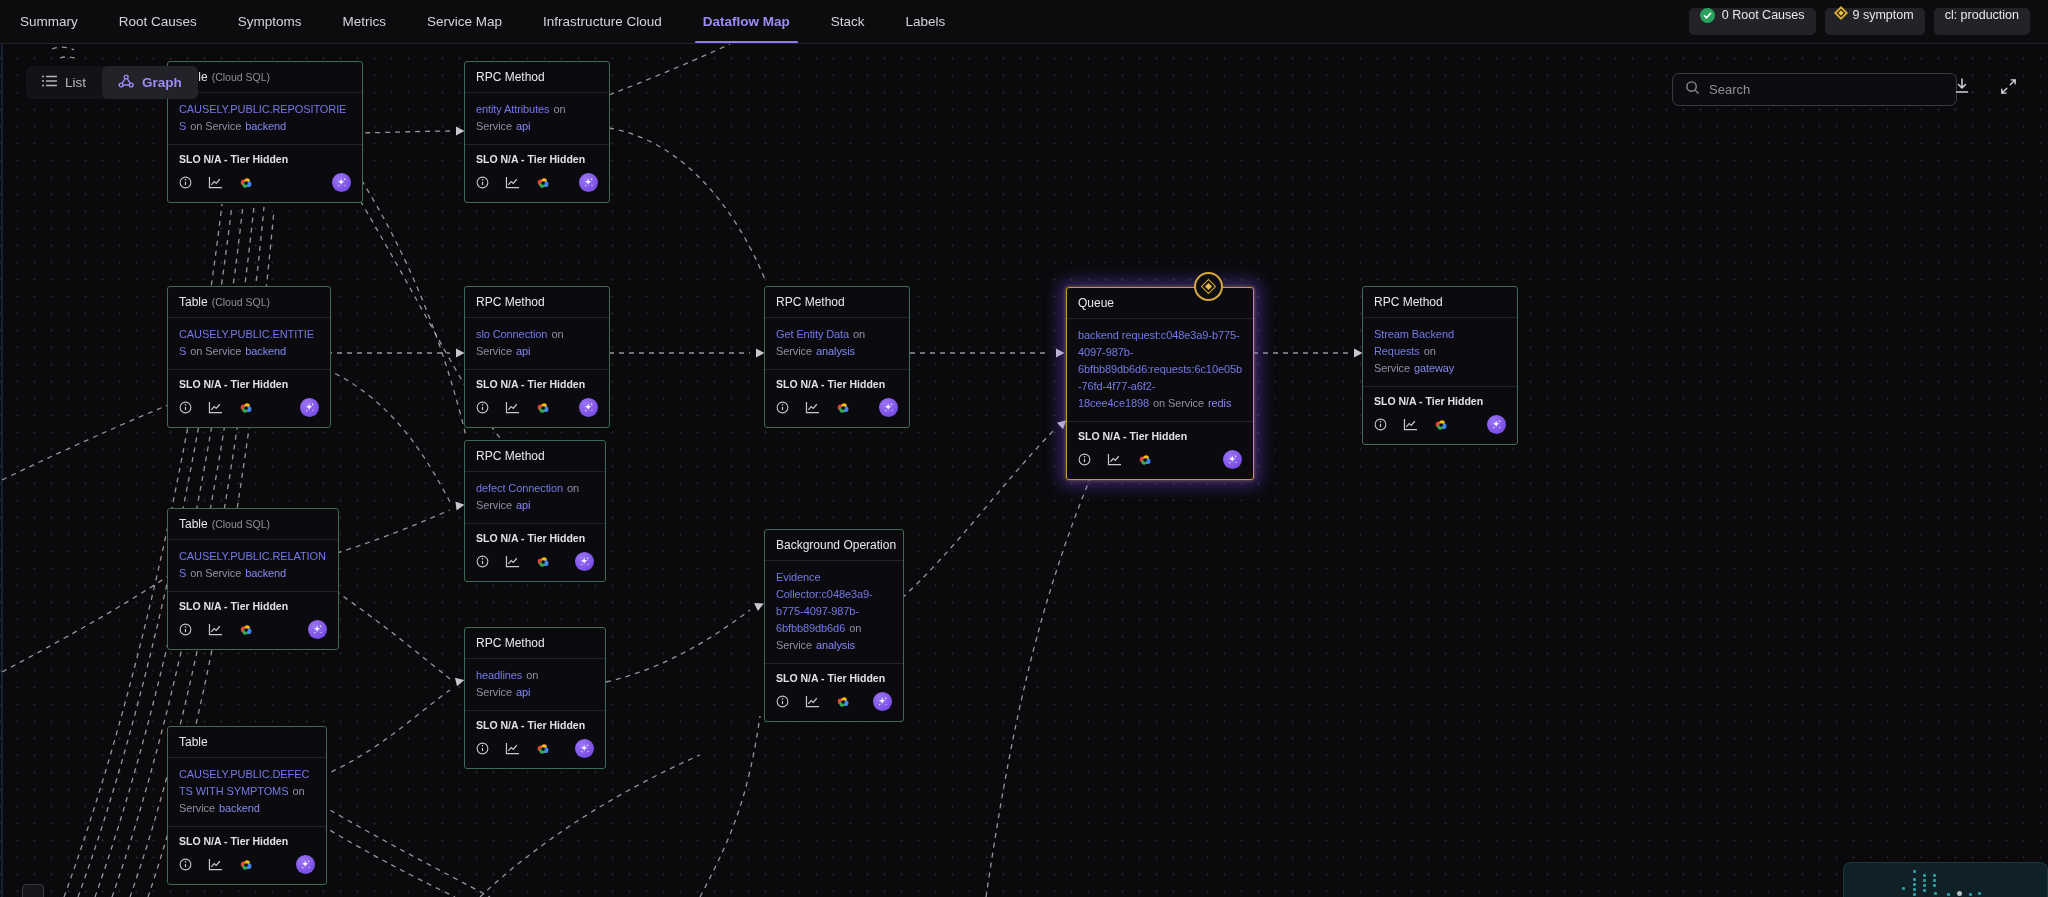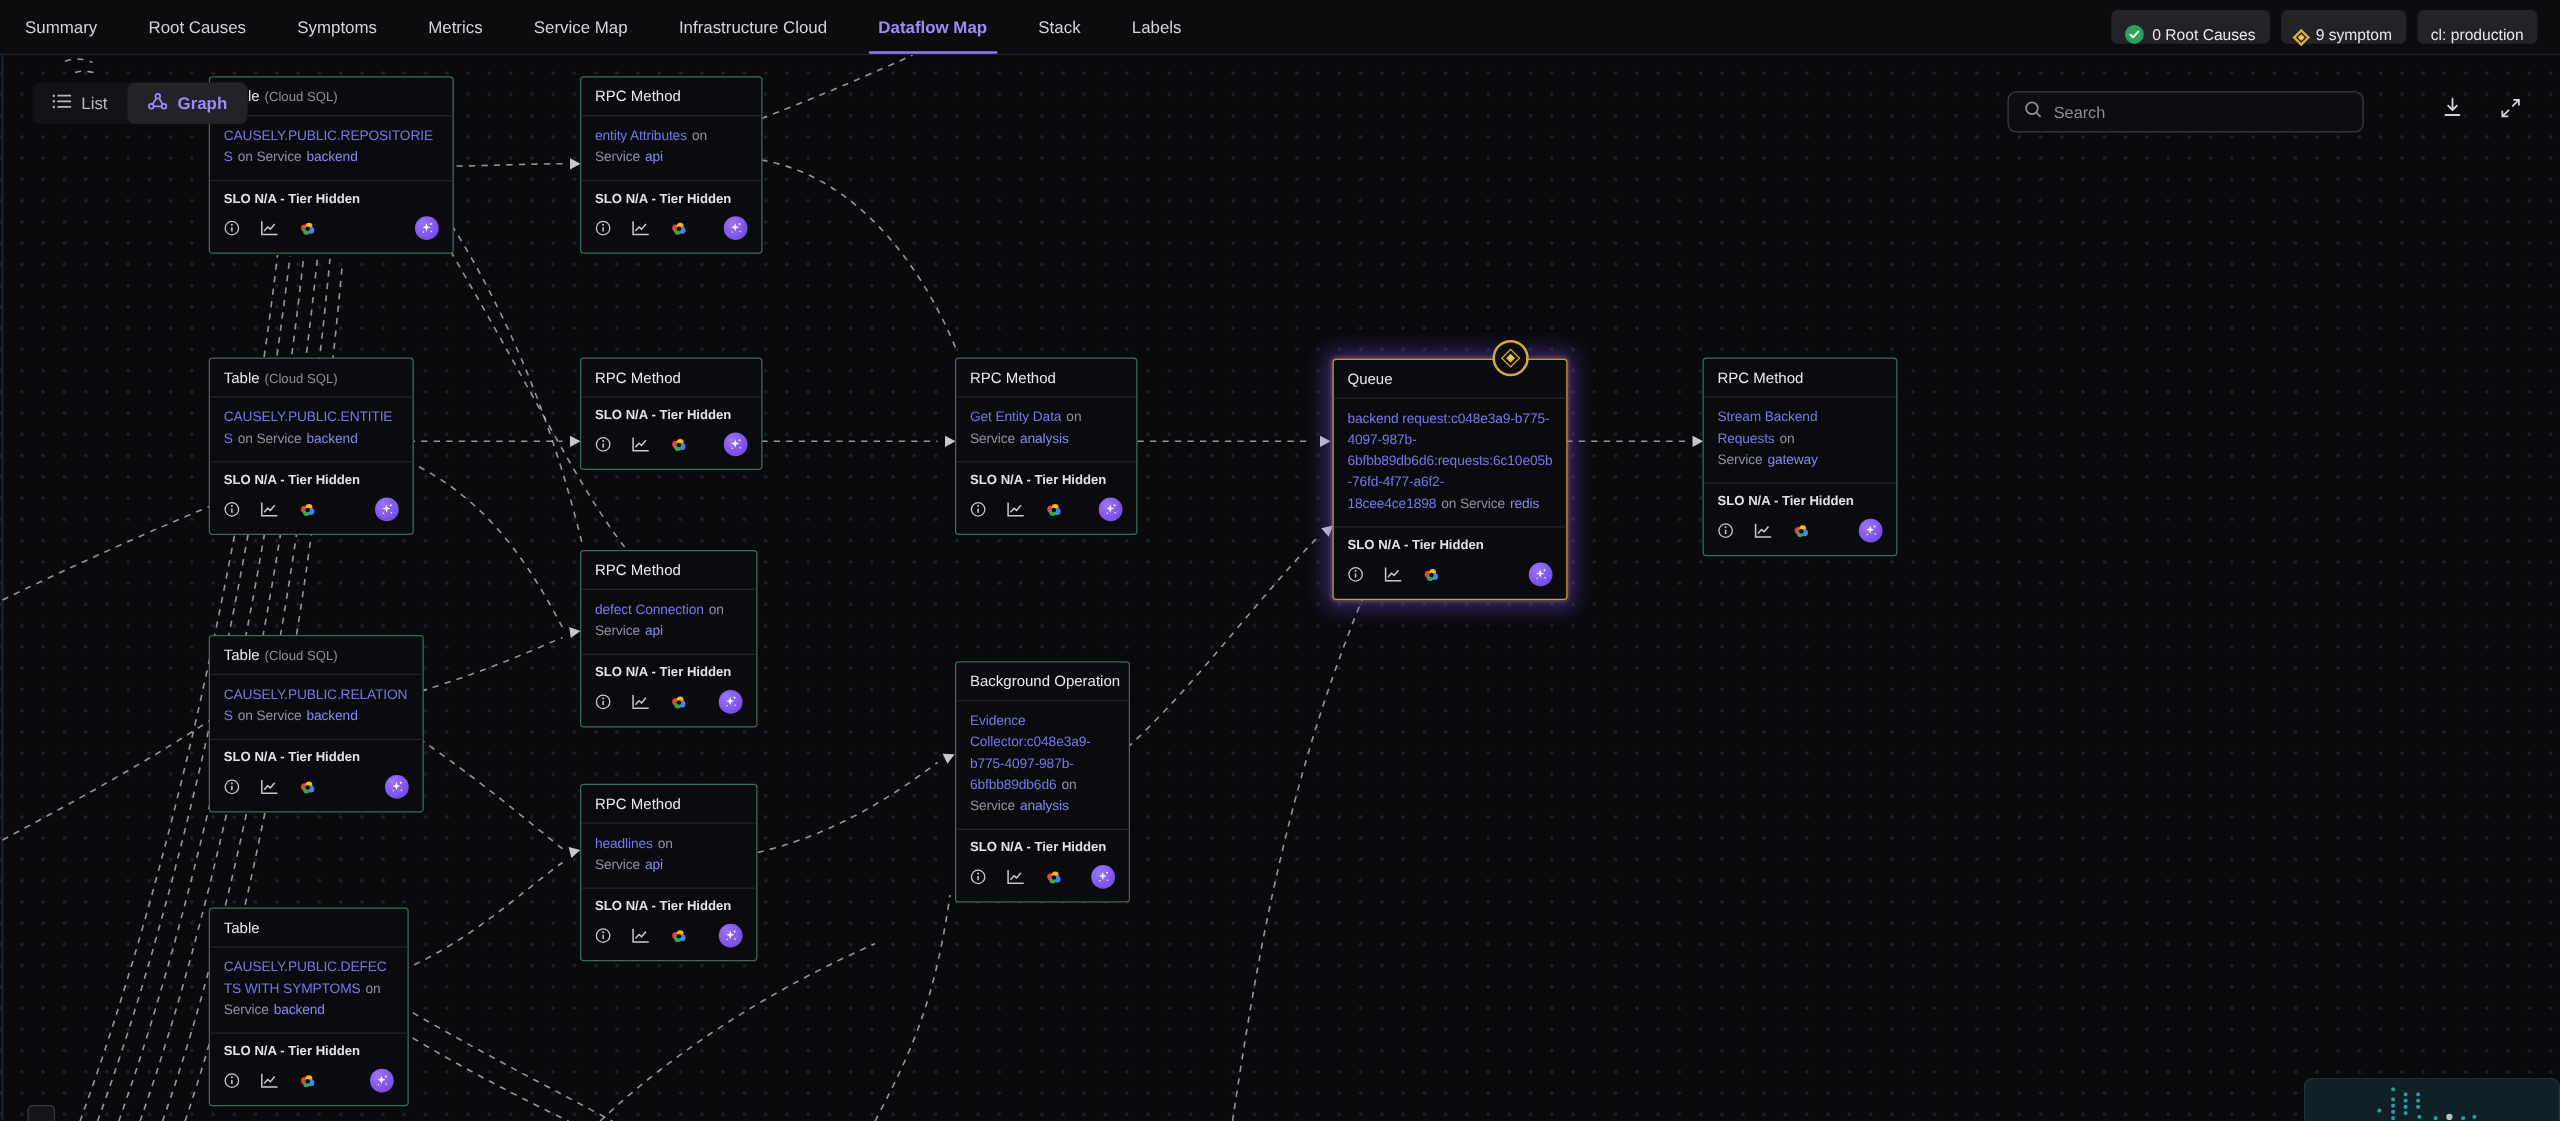--- a/index.html
+++ b/index.html
@@ -11,21 +11,21 @@
     background:#0c0c0f; border-bottom:1px solid #232329; display:flex; align-items:center;
     padding:0 18px; }
   .tabs { display:flex; gap:37px; height:100%; align-items:stretch; }
   .tab { background:none; border:none; color:#d4d4d9; font-size:13.5px; cursor:pointer;
     position:relative; font-family:inherit; padding:0 2px; }
   .tab.active { color:#9d8cf8; font-weight:700; }
   .tab.active::after { content:''; position:absolute; left:-6px; right:-6px; bottom:0;
     height:2px; background:#8b7cf6; border-radius:2px; }
   .nav-right { margin-left:auto; display:flex; gap:9px; align-items:center; }
   .pill { background:#232327; border-radius:5px; height:27px; padding:0 11px;
-    display:flex; align-items:flex-end; gap:7px; color:#e8e8eb; font-size:12.5px; font-weight:500; }
+    display:flex; align-items:flex-start; gap:7px; color:#e8e8eb; font-size:12.5px; font-weight:500; }
   .check-ic { width:15px; height:15px; border-radius:50%; background:#28a25d;
     display:flex; align-items:center; justify-content:center; }
   .dmd-o { width:10px; height:10px; border:2px solid #d9ab3c; transform:rotate(45deg);
     display:flex; align-items:center; justify-content:center; background:#121007; }
   .dmd-i { width:4px; height:4px; background:#eac14c; }
 
   
   .canvas { position:absolute; top:44px; left:0; width:2048px; height:853px; overflow:hidden;
     background-color:#0a0a0d;
     background-image:radial-gradient(circle, #1f1f27 1.2px, transparent 1.4px);
@@ -63,21 +63,21 @@
 
   
   .view-toggle { position:absolute; left:26px; top:22px; z-index:30; display:flex;
     background:#131317; border-radius:6px; height:33px; }
   .seg { display:flex; align-items:center; gap:8px; padding:0 16px; font-size:13.5px;
     color:#b7b7bf; border:none; background:transparent; border-radius:6px; cursor:pointer;
     font-family:inherit; }
   .seg.active { background:#222229; color:#9c8bf7; font-weight:700; }
 
   
-  .search-box { position:absolute; left:1606px; top:29px; width:285px; height:33px; z-index:30;
+  .search-box { position:absolute; left:1672px; top:29px; width:285px; height:33px; z-index:30;
     display:flex; align-items:center; gap:9px; padding:0 12px; background:#0d0d11;
     border:1px solid #3b3b43; border-radius:7px; }
   .search-box input { background:transparent; border:none; outline:none; color:#c9c9cf;
     font-size:13px; width:100%; font-family:inherit; }
   .search-box input::placeholder { color:#8e8e98; }
   .icon-btn { position:absolute; z-index:30; background:transparent; border:none;
     cursor:pointer; padding:2px; }
 
   
   .minimap { position:absolute; left:1843px; top:818px; width:205px; height:40px; z-index:25;
@@ -298,20 +298,23 @@
               </svg>
         </span>
       </div>
     </div>
   </div>
       <div class="node" style="left: 464px; top: 242px; width: 146px;">
 
     <div class="node-header">
       <span class="node-type">RPC Method</span>
     </div>
+    <div class="node-body">
+      <a class="node-link">slo Connection</a><span class="node-on">on Service</span><a class="node-service">api</a>
+    </div>
     <div class="node-footer">
       <div class="node-slo">SLO N/A - Tier Hidden</div>
       <div class="node-icons">
         <span class="nicon">
           <svg width="13" height="13" viewBox="0 0 16 16">
                 <circle cx="8" cy="8" r="6.6" fill="none" stroke="#c8c8cf" stroke-width="1.3"></circle>
                 <line x1="8" y1="7.2" x2="8" y2="11.2" stroke="#c8c8cf" stroke-width="1.5"></line>
                 <circle cx="8" cy="4.7" r="1" fill="#c8c8cf"></circle>
               </svg>
         </span>

